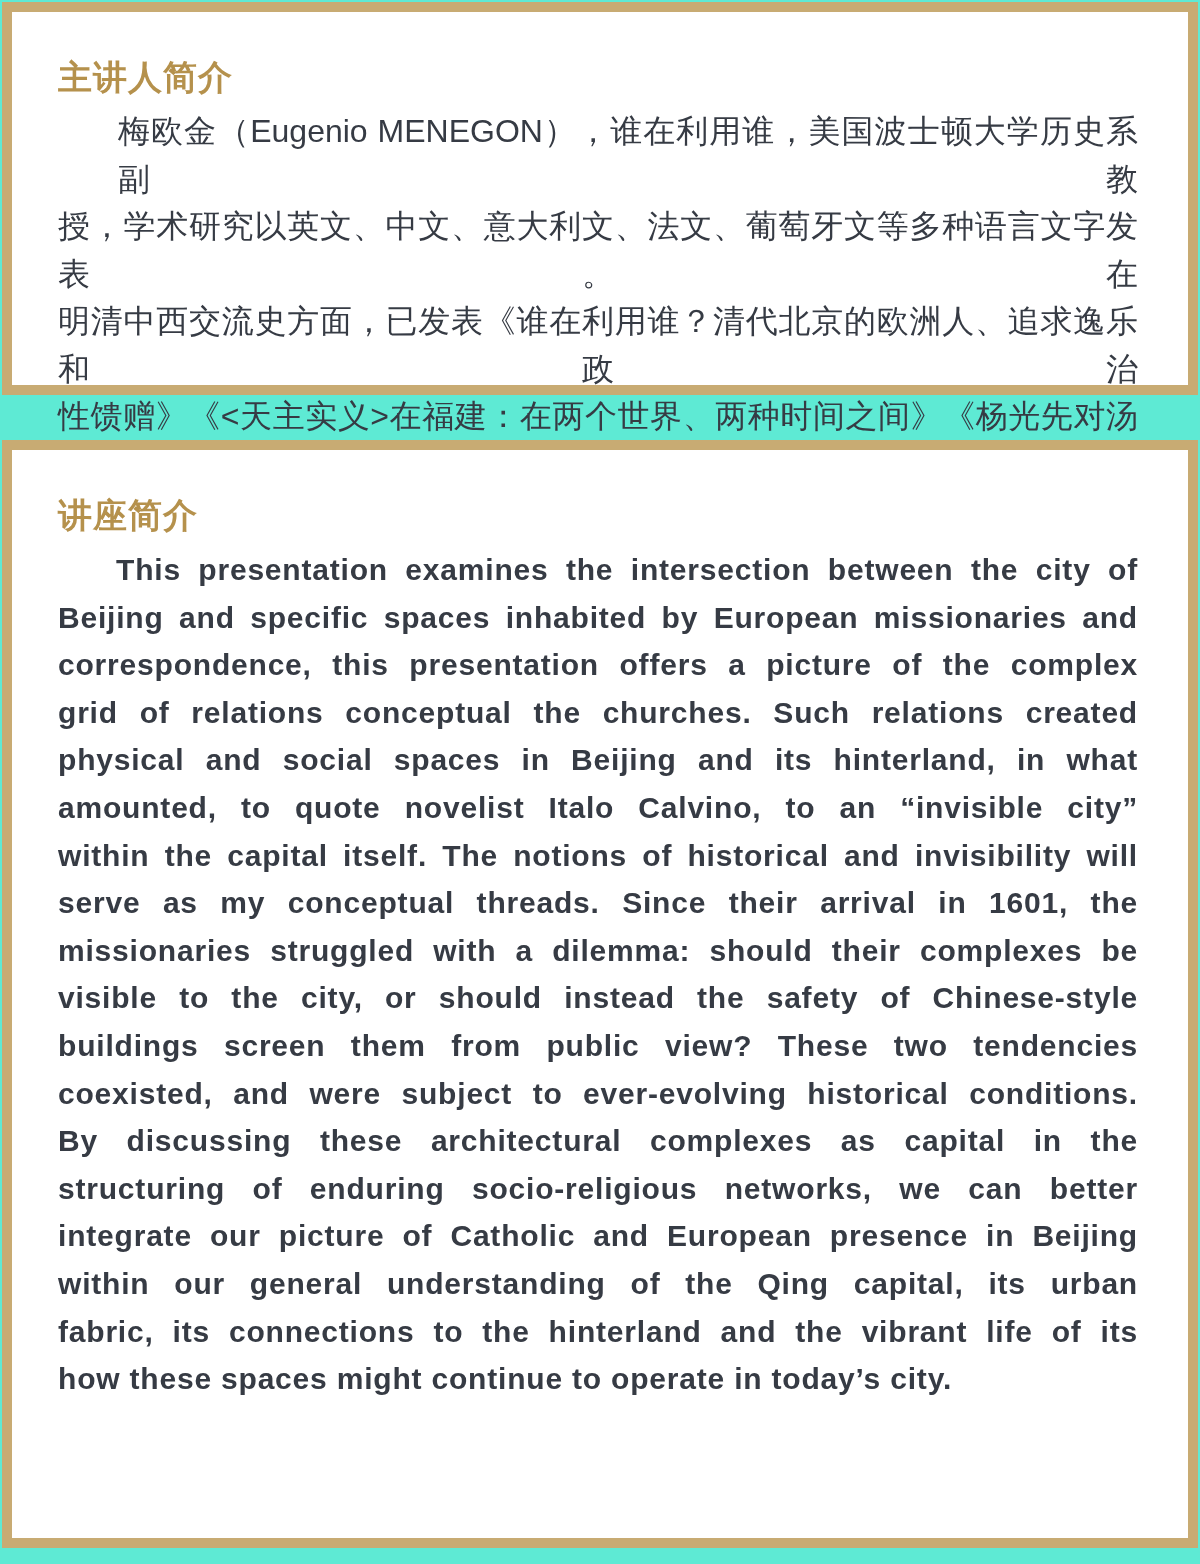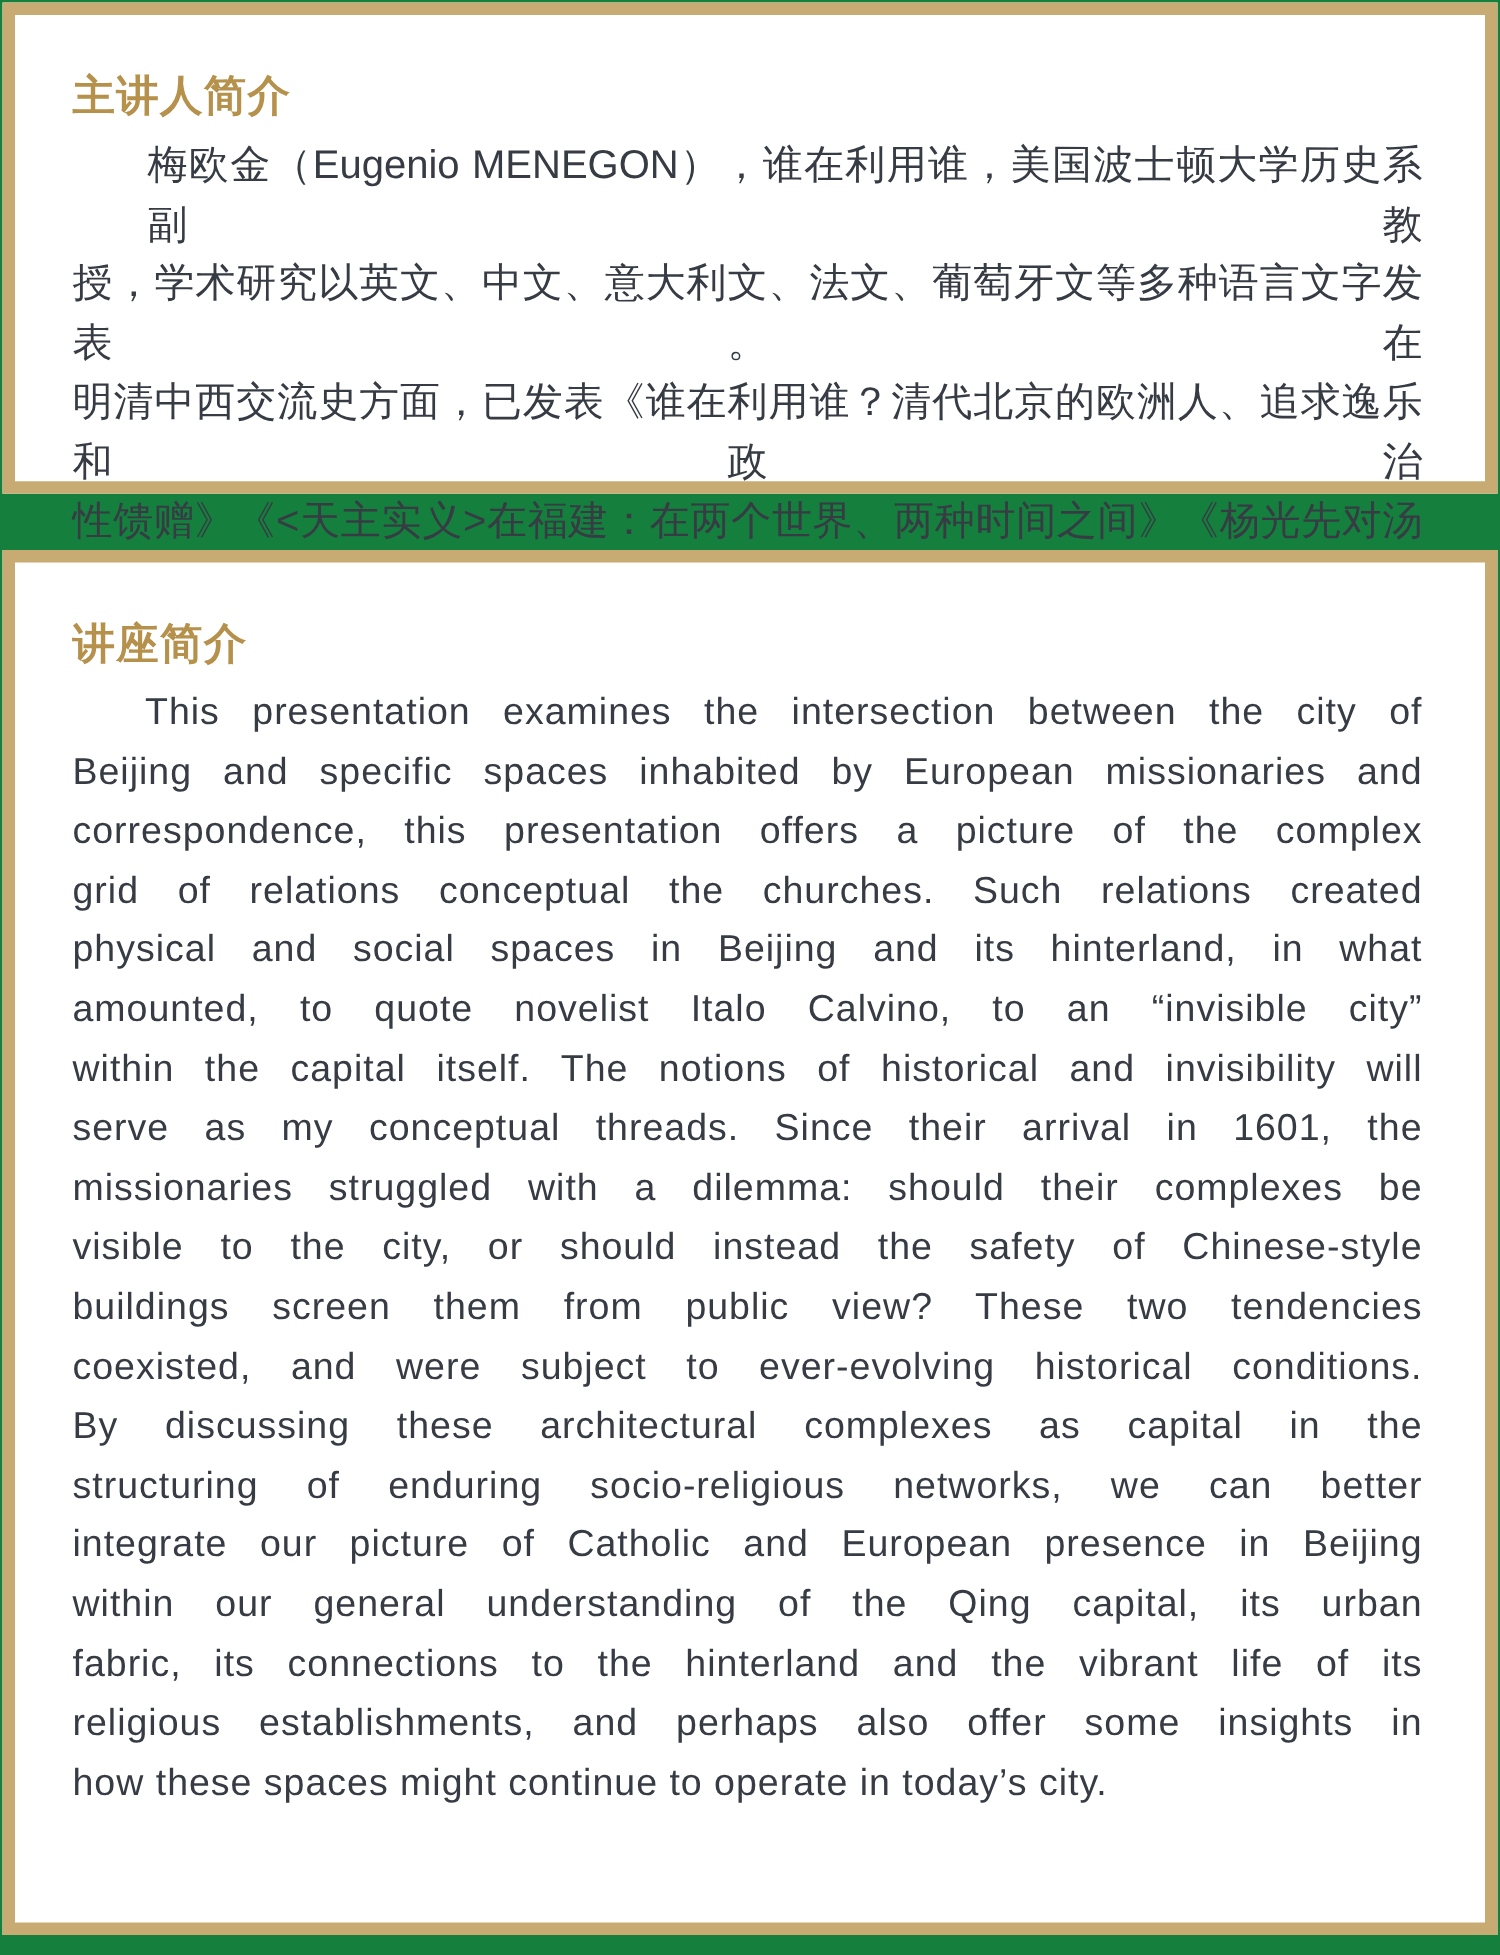--- a/index.html
+++ b/index.html
@@ -6,38 +6,38 @@
     --gold:#C8AB73;
     --heading:#B5914C;
     --ink:#363B44;
   }
   html,body{margin:0;padding:0;}
   body{
     width:1200px;height:1564px;background:#ffffff;
     font-family:"Liberation Sans","DejaVu Sans",sans-serif;
     -webkit-font-smoothing:antialiased;
   }
-  .page{position:relative;width:1200px;height:1564px;background:#15803d;overflow:hidden;}
+  .page{position:relative;width:1200px;height:1564px;background:#5eead4;overflow:hidden;}
   .panel{
     position:absolute;left:2px;width:1196px;box-sizing:border-box;
     background:#ffffff;border:10px solid var(--gold);
     padding:44px 50px 30px 46px;
   }
   .panel-speaker{top:2px;height:393px;}
   .panel-lecture{top:440px;height:1108px;}
   .panel-heading{
     margin:0;color:var(--heading);
     font-size:34px;font-weight:700;line-height:42px;letter-spacing:1px;
   }
   .para{margin-top:10px;color:var(--ink);}
   .jline{text-align:justify;text-align-last:justify;text-justify:inter-word;white-space:normal;}
   .jline.last{text-align-last:left;}
   .cjk .jline{font-size:32px;line-height:47.5px;}
   .cjk .jline.first{padding-left:60px;}
-  .latin .jline{font-size:30px;line-height:47.6px;letter-spacing:0.8px;}
+  .latin .jline{font-size:30px;line-height:47.6px;letter-spacing:0.8px;font-weight:bold;}
   .latin .jline.first{padding-left:58px;}
 </style>
 </head>
 <body>
 
 <div class="page">
 
   <section class="panel panel-speaker">
     <h2 class="panel-heading">主讲人简介</h2>
     <div class="para cjk">
@@ -62,18 +62,17 @@
         <div class="jline">serve as my conceptual threads. Since their arrival in 1601, the</div>
         <div class="jline">missionaries struggled with a dilemma: should their complexes be</div>
         <div class="jline">visible to the city, or should instead the safety of Chinese-style</div>
         <div class="jline">buildings screen them from public view? These two tendencies</div>
         <div class="jline">coexisted, and were subject to ever-evolving historical conditions.</div>
         <div class="jline">By discussing these architectural complexes as capital in the</div>
         <div class="jline">structuring of enduring socio-religious networks, we can better</div>
         <div class="jline">integrate our picture of Catholic and European presence in Beijing</div>
         <div class="jline">within our general understanding of the Qing capital, its urban</div>
         <div class="jline">fabric, its connections to the hinterland and the vibrant life of its</div>
-        <div class="jline">religious establishments, and perhaps also offer some insights in</div>
         <div class="jline last">how these spaces might continue to operate in today’s city.</div>
       </div>
   </section>
 
 </div>
 
 </body></html>

